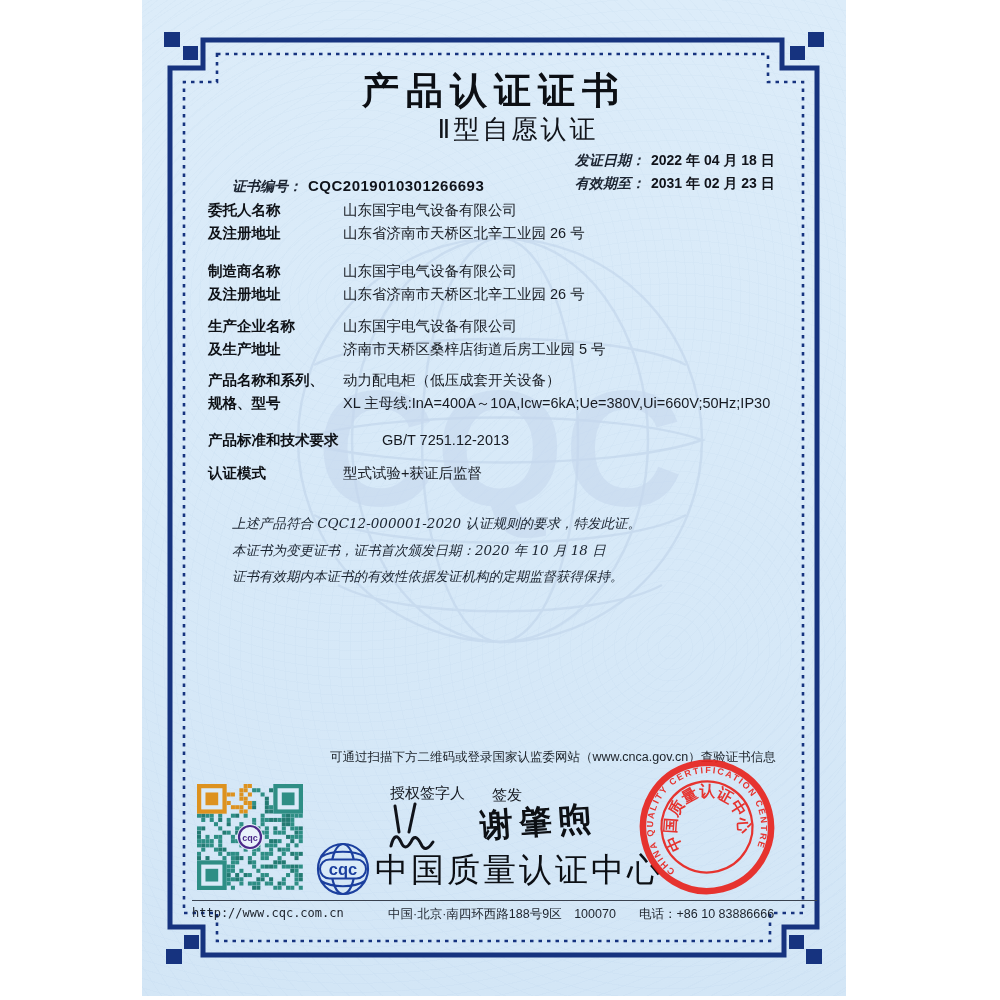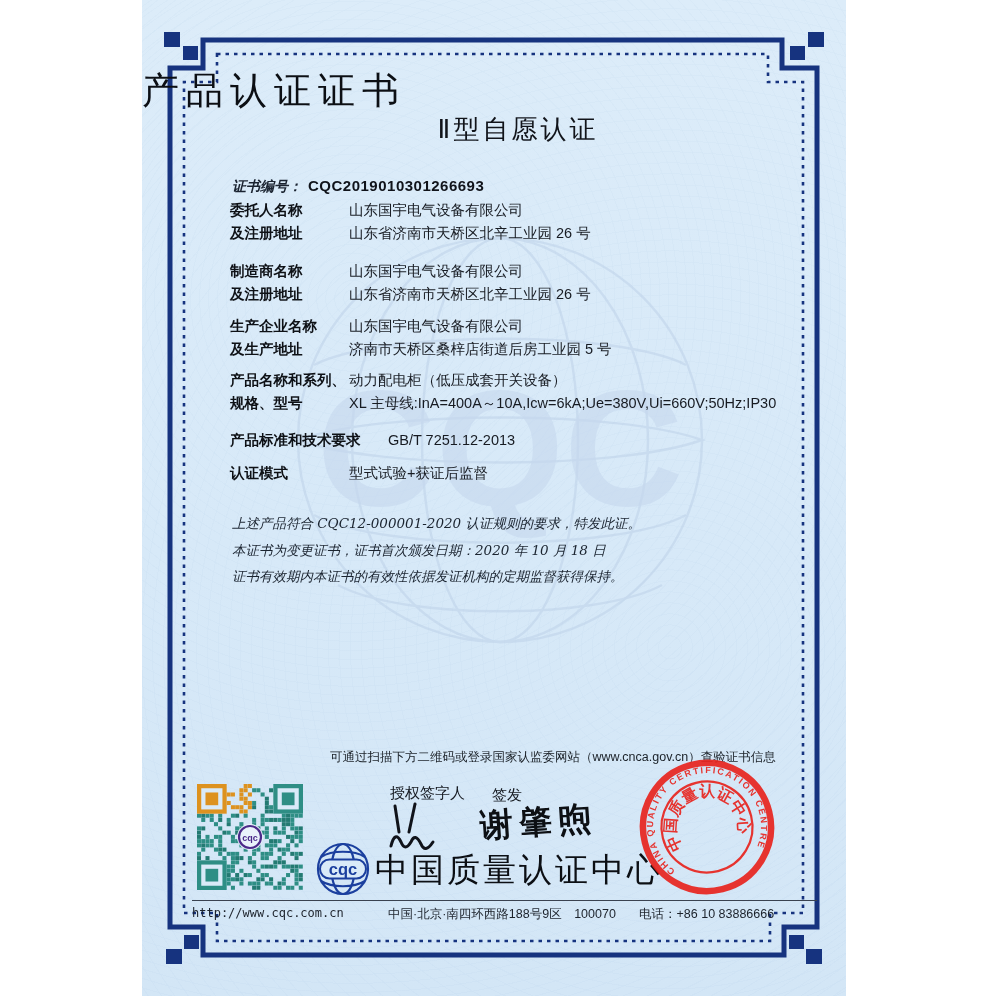--- a/index.html
+++ b/index.html
@@ -5,29 +5,29 @@
   html,body{margin:0;padding:0;background:#fff;}
   .canvas{position:relative;width:1000px;height:1000px;background:#ffffff;overflow:hidden;
           font-family:"Liberation Sans",sans-serif;color:#15181d;}
   .page{position:absolute;left:142px;top:0;width:704px;height:996px;
         background:linear-gradient(180deg,#dcecf9 0%,#d7e9f8 55%,#d3e6f6 100%);}
   .page::before{content:"";position:absolute;inset:0;pointer-events:none;opacity:.5;
         background:
           repeating-radial-gradient(circle at 30% 30%, rgba(150,185,220,.10) 0 1px, transparent 1px 9px),
           repeating-radial-gradient(circle at 75% 65%, rgba(150,185,220,.10) 0 1px, transparent 1px 11px);}
   .abs{position:absolute;}
-  .title{left:0;right:0;top:66px;font-size:37px;font-weight:normal;letter-spacing:7px;color:#0c0f14;}
+  .title{left:0;right:0;top:66px;text-align:center;font-size:37px;font-weight:bold;letter-spacing:7px;color:#0c0f14;}
   .subtitle{left:0;right:0;top:112px;text-align:center;font-size:26px;letter-spacing:3px;color:#11141a;padding-left:48px;}
   .kai{font-family:"DejaVu Serif",serif;font-style:italic;font-weight:bold;font-size:14px;color:#1a2330;}
   .certno{left:90px;top:154px;display:flex;gap:6px;align-items:baseline;}
   .certno .num{font-family:"Liberation Sans",sans-serif;font-style:normal;font-weight:bold;font-size:15px;color:#10131a;letter-spacing:.5px;margin-top:23px;}
   .dates{left:433px;top:149px;line-height:23px;}
   .dates .row{display:flex;gap:6px;align-items:baseline;}
   .dates .val{font-family:"Liberation Sans",sans-serif;font-style:normal;font-weight:bold;font-size:14px;color:#10131a;}
-  .field{left:88px;width:580px;display:flex;}
+  .field{left:66px;width:580px;display:flex;gap:16px;}
   .fl{width:119px;font-weight:bold;font-size:14.5px;line-height:22.5px;color:#0e1116;flex:none;}
   .fv{font-size:14.5px;line-height:22.5px;color:#171b22;}
   .fl span,.fv span{display:block;white-space:nowrap;}
   .stmts{left:90px;top:498px;line-height:26.5px;margin-top:12px;}
   .stmt{font-family:"DejaVu Serif",serif;font-style:italic;font-size:13.5px;color:#1b2430;white-space:nowrap;}
   .verify{left:188px;top:749px;font-size:12.5px;color:#1a2027;white-space:nowrap;}
   .signlabel{font-size:15px;font-weight:normal;color:#14181f;}
   .signature-name{left:338px;top:800px;font-size:33px;font-weight:bold;color:#0d1014;
         transform:rotate(-4deg);letter-spacing:6px;font-family:"DejaVu Serif",serif;}
   .orgname{left:233px;top:848px;font-size:33px;color:#0c0f14;letter-spacing:3px;font-weight:500;white-space:nowrap;}
@@ -72,20 +72,30 @@
           <rect x="647" y="935" width="15" height="14"></rect>
       </g>
     </svg>
 
     <div class="abs title">产品认证证书</div>
     <div class="abs subtitle">Ⅱ型自愿认证</div>
 
     <div class="abs certno">
       <span class="kai">证书编号：</span>
       <span class="num">CQC2019010301266693</span>
+    </div>
+    <div class="abs dates">
+      <div class="row">
+          <span class="kai">发证日期：</span>
+        <span class="val">2022 年 04 月 18 日</span>
+        </div>
+      <div class="row">
+          <span class="kai">有效期至：</span>
+        <span class="val">2031 年 02 月 23 日</span>
+        </div>
     </div>
 
     <div class="abs field" style="top:199px">
       <div class="fl">
           <span>委托人名称</span>
           <span>及注册地址</span>
         </div>
       <div class="fv">
           <span>山东国宇电气设备有限公司</span>
           <span>山东省济南市天桥区北辛工业园 26 号</span>

